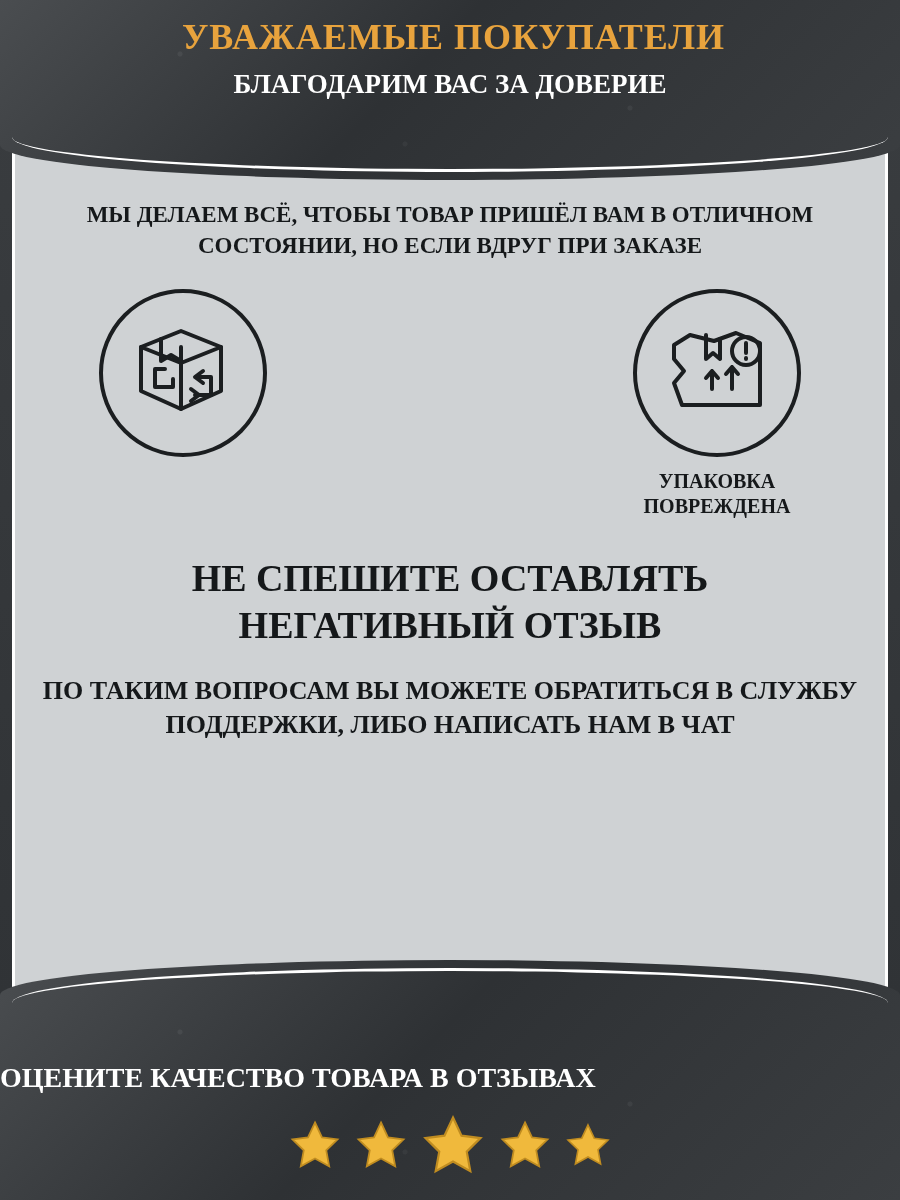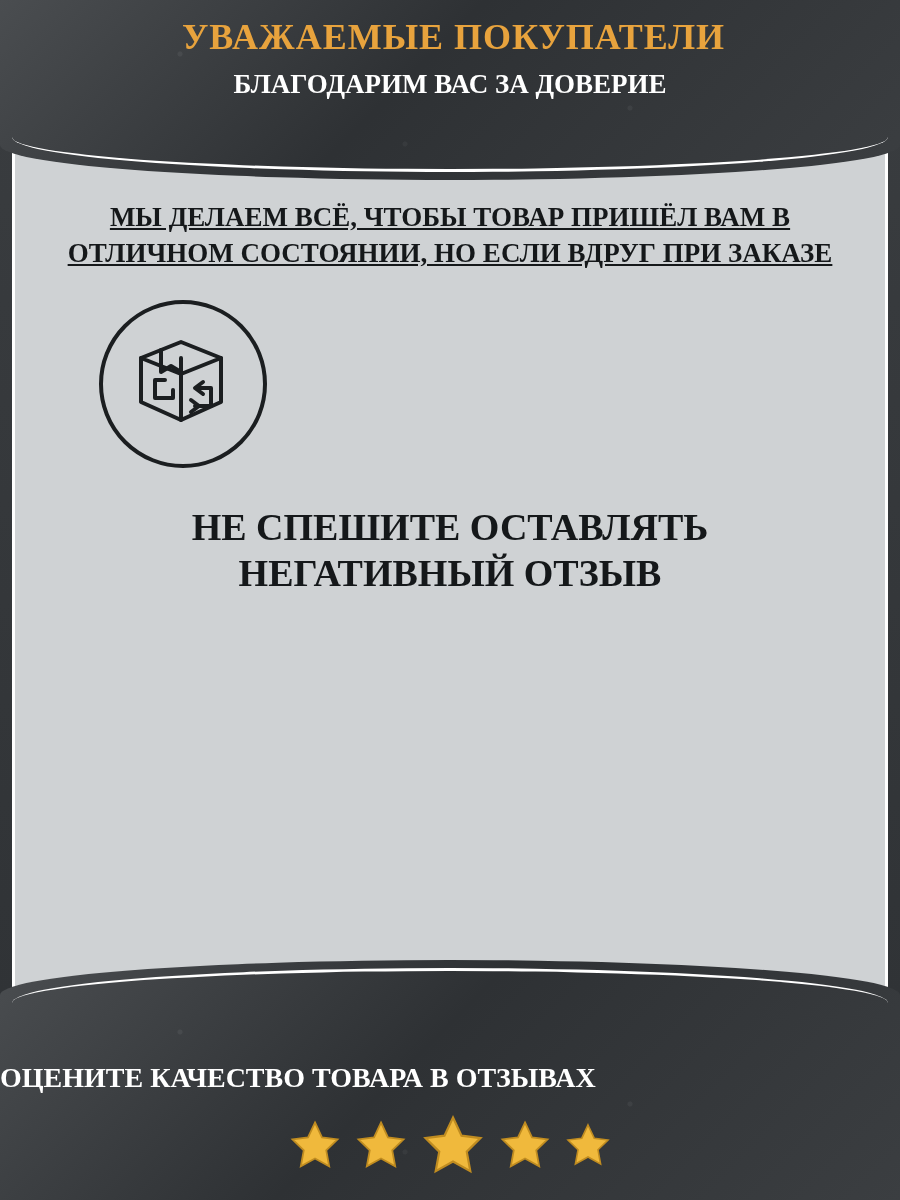--- a/index.html
+++ b/index.html
@@ -110,26 +110,25 @@
   .main {
     position: absolute;
     top: 190px;
     left: 20px;
     width: 860px;
     text-align: center;
     color: #15181a;
     z-index: 4;
   }
   .intro {
-    font-size: 27px;
+    font-size: 23px;
     font-weight: bold;
     line-height: 1.33;
     text-transform: uppercase;
     padding: 10px 40px 0 40px;
-    text-decoration: underline;
   }
 
   
   .icons-row {
     display: flex;
     justify-content: space-between;
     align-items: flex-start;
     margin: 28px 38px 0 38px;
   }
   .icon-block {
@@ -233,24 +232,38 @@
             <path d="M96 26 v44 L56 88"></path>
             <path d="M36 18 v22 l10 -6 l10 6 V26"></path>
             <path d="M40 48 h-10 v18 h18 v-8"></path>
             <path d="M74 56 h12 v18 h-16"></path>
             <path d="M78 50 l-8 6 l8 6"></path>
             <path d="M66 80 l8 -6 l-8 -6"></path>
           </svg>
         </div>
       </div>
 
+      <div class="icon-block">
+        <div class="icon-circle">
+          <svg width="110" height="100" viewBox="0 0 110 100" fill="none" stroke="#1b1e20" stroke-width="4" stroke-linecap="round" stroke-linejoin="round">
+            <path d="M12 22 L28 12 L52 18 L74 10 L98 20 V82 H20 L12 60 L22 48 L12 36 Z"></path>
+            <path d="M44 12 v24 l7 -6 l7 6 V16"></path>
+            <circle cx="84" cy="28" r="14" fill="none"></circle>
+            <path d="M84 20 v10 M84 35 v1"></path>
+            <path d="M50 66 v-18 M50 48 l-6 7 M50 48 l6 7"></path>
+            <path d="M70 66 v-22 M70 44 l-6 7 M70 44 l6 7"></path>
+          </svg>
+        </div>
+        <div class="icon-caption">УПАКОВКА ПОВРЕЖДЕНА</div>
+      </div>
 
     </div>
 
     <div class="headline">НЕ СПЕШИТЕ ОСТАВЛЯТЬ НЕГАТИВНЫЙ ОТЗЫВ</div>
+    <div class="support-text">ПО ТАКИМ ВОПРОСАМ ВЫ МОЖЕТЕ ОБРАТИТЬСЯ В СЛУЖБУ ПОДДЕРЖКИ, ЛИБО НАПИСАТЬ НАМ В ЧАТ</div>
 
   </div>
 
   <div class="footer">
     <div class="footer-text">ОЦЕНИТЕ КАЧЕСТВО ТОВАРА В ОТЗЫВАХ</div>
     <div class="stars">
       <svg class="star" width="56" height="54" viewBox="0 0 24 24">
         <polygon points="12,2 15.1,8.6 22,9.5 17,14.4 18.3,21.5 12,18 5.7,21.5 7,14.4 2,9.5 8.9,8.6" fill="#f0b93c" stroke="#c08c20" stroke-width="0.8"></polygon>
       </svg>
       <svg class="star" width="56" height="54" viewBox="0 0 24 24">

